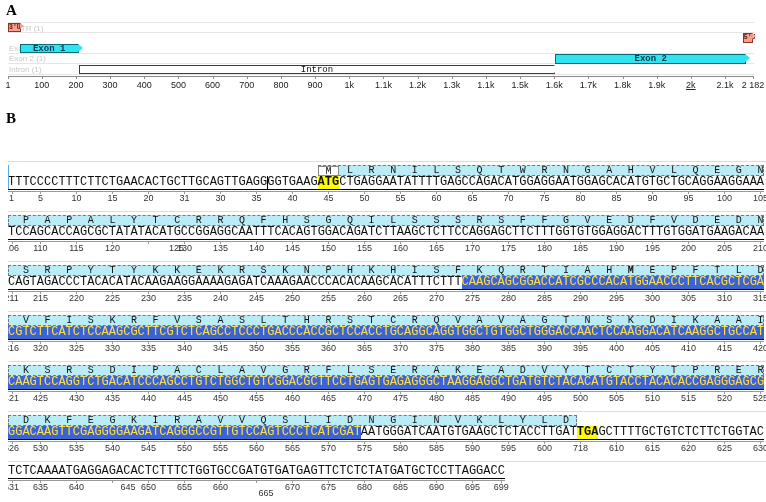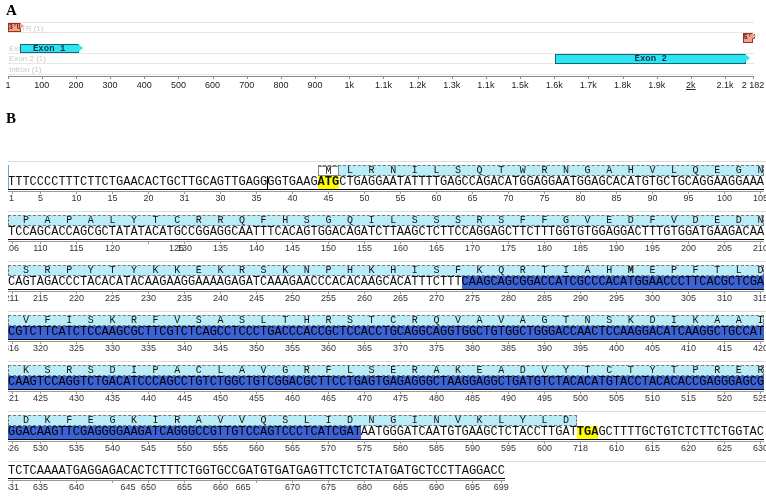--- a/index.html
+++ b/index.html
@@ -33,21 +33,21 @@
            font-family:"Liberation Mono",monospace;font-size:12px;color:#101010}
   .block{position:absolute;left:0;width:758px;height:50px;border-top:1px solid #dcdcdc;overflow:hidden}
   .band{position:absolute;top:3px;height:11px;background:#b9ecf6;border:1px dashed #777;box-sizing:border-box}
   .aa{position:absolute;top:4px;height:10px;line-height:10px;width:21.6px;text-align:center;
       font-size:10px;color:#111}
   .aa.b{font-weight:bold}
   .aa.hl{background:#fff;border:1px solid #8a8a8a;box-sizing:border-box;top:3.5px}
   .dna{position:absolute;left:0;top:14px;height:13px}
   .seg{position:absolute;top:0;height:13px;line-height:13px;white-space:pre}
   .seg.start,.seg.stop{background:#ffff00;font-weight:bold}
-  .seg.exon2{background:#3c63d6;color:#000000}
+  .seg.exon2{background:#3c63d6;color:#fde047}
   .underline{position:absolute;left:0;top:27px;height:0;border-top:1px solid #000}
   .b-ruler{position:absolute;left:0;top:28.5px;height:0;border-top:1px solid #9a9a9a}
   .b-tick{position:absolute;top:28.5px;width:1px;height:3px;background:#9a9a9a}
   .b-num{position:absolute;top:31px;font-family:"Liberation Sans",sans-serif;font-size:9px;color:#333;
          transform:translateX(-50%)}
   .caret{position:absolute;top:14px;width:1px;height:13px;background:#000}
   .sel-cursor{position:absolute;left:-1px;top:3px;width:2px;height:24px;background:#5fa8e0}
   
   .block.compact .dna{top:3px}
   .block.compact .underline{top:16px}
@@ -69,20 +69,21 @@
     <div class="track" style="top: 31.5px;">
       <div class="track-label">Exon 2 (1)</div>
     </div>
     <div class="track" style="top: 42px;">
       <div class="track-label">Intron (1)</div>
     </div>
     <div class="feature f-utr" style="left: 0px; top: 0.5px; width: 13.3219px;">3'U<div class="tip tip-utr"></div></div>
     <div class="feature f-utr" style="left: 734.752px; top: 11px; width: 10.2476px;">5'U<div class="tip tip-utr"></div></div>
     <div class="feature f-exon" style="left: 11.6139px; top: 21.5px; width: 59.0945px;">Exon 1<div class="tip tip-exon"></div></div>
     <div class="feature f-exon" style="left: 547.221px; top: 32px; width: 190.947px;">Exon 2<div class="tip tip-exon"></div></div>
+    <div class="feature f-intron" style="left: 70.7084px; top: 42.5px; width: 476.513px;">Intron<div class="tip tip-intron"></div></div>
     <div id="a-ruler-line"></div>
     <div class="a-tick" style="left: 0px;"></div>
     <div class="a-num" style="left: 0px;">1</div>
     <div class="a-tick" style="left: 33.8171px;"></div>
     <div class="a-num" style="left: 33.8171px;">100</div>
     <div class="a-tick" style="left: 67.9757px;"></div>
     <div class="a-num" style="left: 67.9757px;">200</div>
     <div class="a-tick" style="left: 102.134px;"></div>
     <div class="a-num" style="left: 102.134px;">300</div>
     <div class="a-tick" style="left: 136.293px;"></div>
@@ -648,21 +649,21 @@
       <div class="b-num" style="left: 68.4px;">640</div>
       <div class="b-tick" style="left: 104.4px;"></div>
       <div class="b-num" style="left: 92px; margin-left: 28px;">645</div>
       <div class="b-tick" style="left: 140.4px;"></div>
       <div class="b-num" style="left: 140.4px;">650</div>
       <div class="b-tick" style="left: 176.4px;"></div>
       <div class="b-num" style="left: 176.4px;">655</div>
       <div class="b-tick" style="left: 212.4px;"></div>
       <div class="b-num" style="left: 212.4px;">660</div>
       <div class="b-tick" style="left: 248.4px;"></div>
-      <div class="b-num" style="left: 235px;">665</div>
+      <div class="b-num" style="left: 258px; margin-top: 6px;">665</div>
       <div class="b-tick" style="left: 284.4px;"></div>
       <div class="b-num" style="left: 284.4px;">670</div>
       <div class="b-tick" style="left: 320.4px;"></div>
       <div class="b-num" style="left: 320.4px;">675</div>
       <div class="b-tick" style="left: 356.4px;"></div>
       <div class="b-num" style="left: 356.4px;">680</div>
       <div class="b-tick" style="left: 392.4px;"></div>
       <div class="b-num" style="left: 392.4px;">685</div>
       <div class="b-tick" style="left: 428.4px;"></div>
       <div class="b-num" style="left: 428.4px;">690</div>

